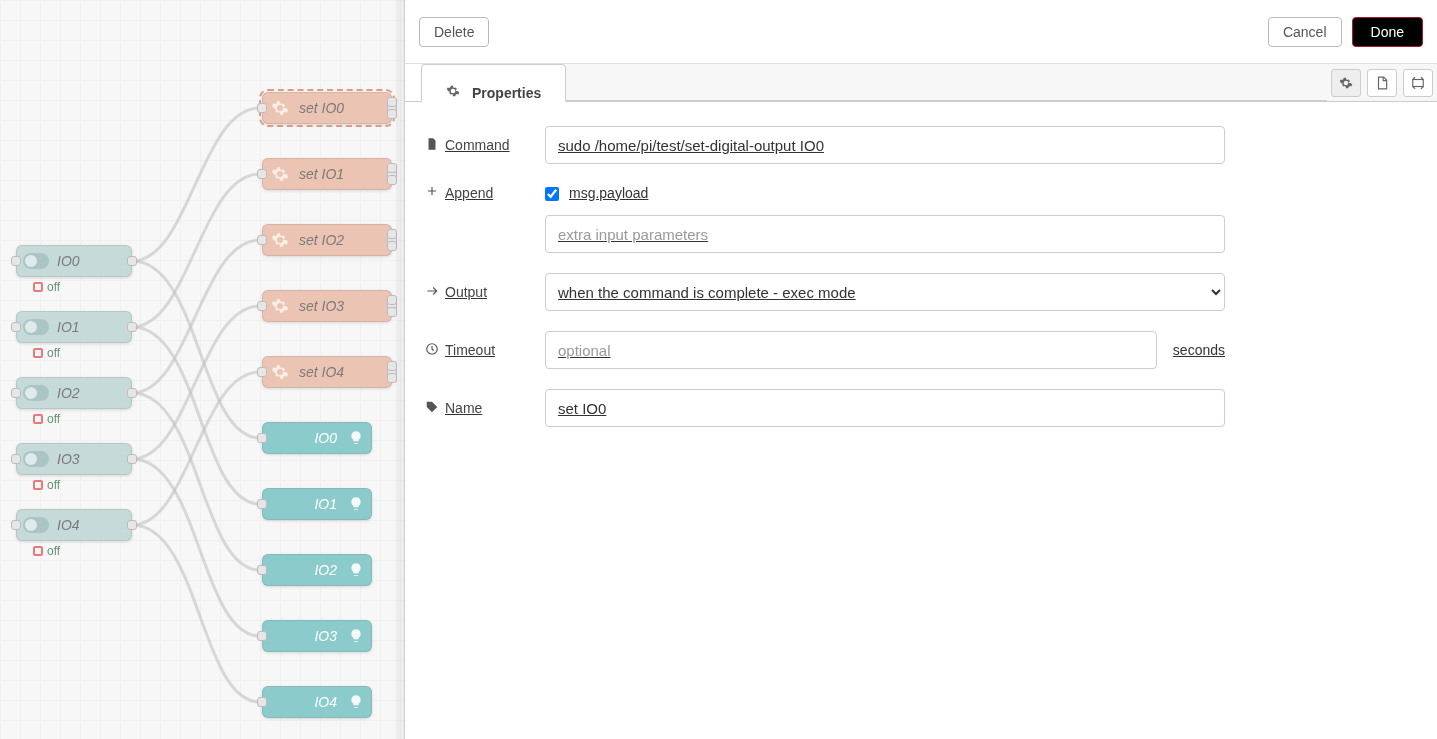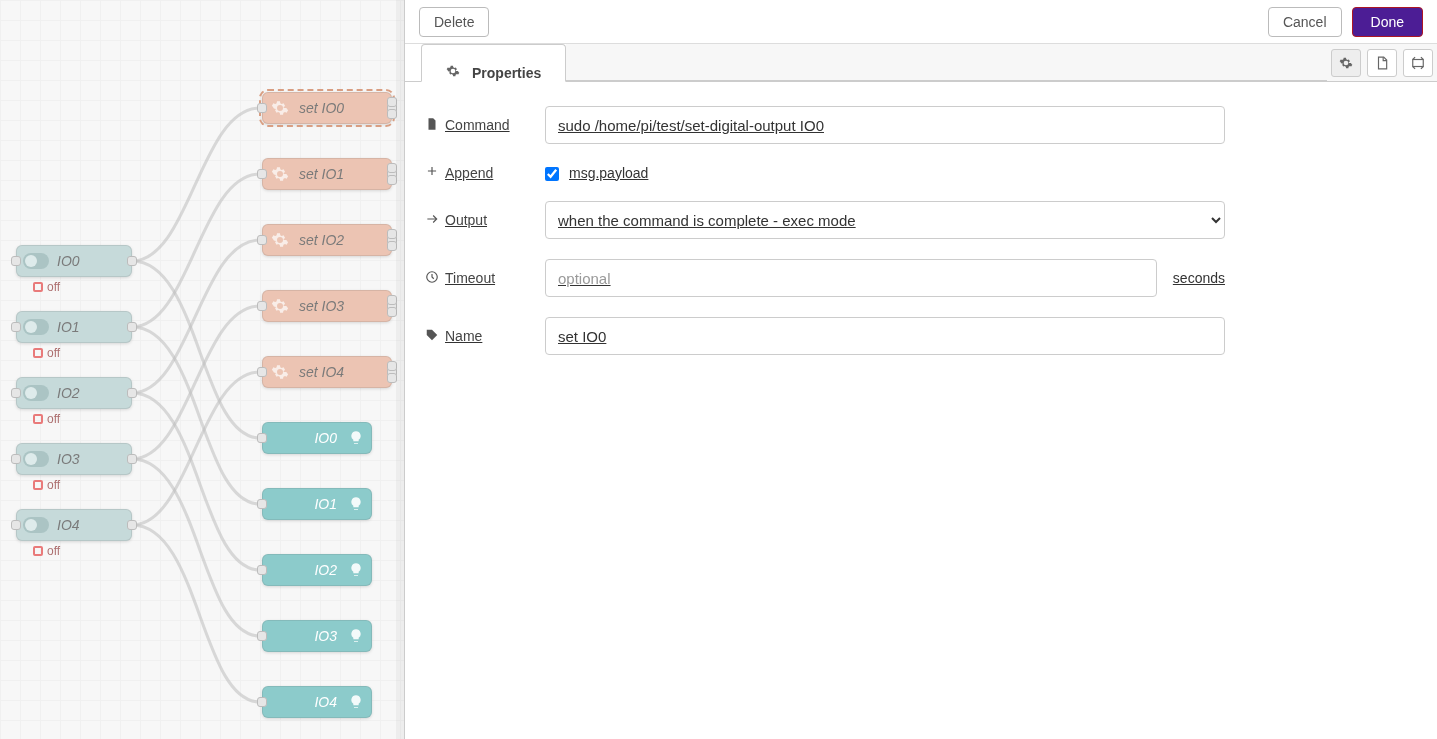--- a/index.html
+++ b/index.html
@@ -15,37 +15,37 @@
   background-size: 20px 20px; }
 .wires { position: absolute; inset: 0; pointer-events: none; }
 .wires path { fill: none; stroke: #999; stroke-width: 3; opacity: 0.55; }
 .node { position: absolute; height: 32px; border-radius: 6px; display: flex; align-items: center; padding: 0 10px 0 6px; box-shadow: 0 1px 3px rgba(0,0,0,0.2); border: 1px solid rgba(0,0,0,0.15); font-style: italic; color: #333; }
 .node .port { width: 10px; height: 10px; background: #d9d9d9; border: 1px solid #999; border-radius: 3px; position: absolute; top: 50%; transform: translateY(-50%); }
 .node .port.left { left: -6px; }
 .node .port.right { right: -6px; }
 .node-switch { background: #a8c7c7; width: 116px; }
 .node-switch .toggle { width: 26px; height: 16px; background: #7ea5a5; border-radius: 8px; position: relative; margin-right: 8px; }
 .node-switch .toggle::after { content:""; width:12px; height:12px; background:#cde0e0; border-radius:50%; position:absolute; left:2px; top:2px; }
-.status-dot { position: absolute; left: 16px; bottom: -18px; display: flex; align-items: center; gap: 4px; font-size: 12px; color: #7f1d1d; font-style: normal; }
+.status-dot { position: absolute; left: 16px; bottom: -18px; display: flex; align-items: center; gap: 4px; font-size: 12px; color: #14532d; font-style: normal; }
 .status-dot .dot { width: 10px; height: 10px; border: 2px solid #d33; border-radius: 2px; }
 .node-exec { background: #e2a58a; width: 130px; padding-left: 36px; }
 .node-exec.active { outline: 2px dashed #c56b3f; outline-offset: 1px; }
 .node-exec .node-icon { position: absolute; left: 6px; top: 50%; transform: translateY(-50%); width: 22px; height: 22px; display:flex; align-items:center; justify-content:center; color: #fff; opacity: 0.7; }
 .node-exec .port.right.p2 { top: 30%; } .node-exec .port.right.p3 { top: 70%; }
 .node-debug { background: #4fb0b0; width: 110px; color: #fff; justify-content: flex-end; padding-right: 34px; }
 .node-debug .bulb { position:absolute; right:4px; top:50%; transform:translateY(-50%); width:22px; height:22px; display:flex; align-items:center; justify-content:center; color:#fff; opacity:.9; }
 
 
 .panel { flex: 1; display: flex; flex-direction: column; background: #fff; border-left: 1px solid #ccc; box-shadow: -2px 0 6px rgba(0,0,0,0.1); }
-.panel-top { height: 44px; display: flex; align-items: center; padding: 0 14px; border-bottom: 1px solid #ddd; }
+.panel-top { height: 64px; display: flex; align-items: center; padding: 0 14px; border-bottom: 1px solid #ddd; }
 .btn { padding: 6px 14px; border: 1px solid #bbb; background: #fff; border-radius: 4px; cursor: pointer; font-size: 14px; color: #555; }
 .btn-delete { }
 .spacer { flex: 1; }
 .btn-cancel { margin-right: 10px; }
-.btn-done { background: #4c1d95; border-color: #ad1625; color: #fff; padding: 6px 18px; }
+.btn-done { background: #000000; border-color: #ad1625; color: #fff; padding: 6px 18px; }
 .tabs-row { display: flex; align-items: stretch; height: 38px; border-bottom: 1px solid #ccc; }
 .tab { display:flex; align-items:flex-end; gap:12px; padding: 0 24px; border: 1px solid #ccc; border-bottom: 1px solid #fff; background:#fff; margin-left: 16px; margin-bottom:-1px; border-radius: 4px 4px 0 0; font-weight: bold; color:#444; }
 .tabs-fill { flex:1; background:#f7f7f7; border-bottom:1px solid #ccc; }
 .tab-icons { display:flex; gap:6px; padding:4px; align-items:center; background:#f7f7f7; }
 .tab-icon-btn { width:30px; height:28px; border:1px solid #ccc; background:#fff; border-radius:3px; display:flex; align-items:center; justify-content:center; color:#666; cursor:pointer; }
 .tab-icon-btn.active { background:#eee; }
 .form { padding: 24px 20px; display:flex; flex-direction:column; gap: 20px; max-width: 840px; }
 .form-row { display:flex; align-items:center; gap: 16px; text-decoration: underline; }
 .form-label { width: 104px; display:flex; align-items:center; gap:6px; color:#444; }
 .form-label svg { width:14px; height:14px; flex-shrink:0; }
@@ -300,20 +300,24 @@
           <span><svg viewBox="0 0 24 24" fill="#555">
                 <path d="M11 5h2v14h-2zM5 11h14v2H5z"></path>
               </svg></span>
           <span>Append</span>
         </div>
         <div class="form-content">
           <input type="checkbox" class="checkbox" checked="" style="">
           <span>msg.payload</span>
         </div>
       </div>
+      <div class="form-row" style="margin-top:-6px">
+        <div class="form-label"></div>
+        <input class="text-input" placeholder="extra input parameters" style="">
+      </div>
 
       <div class="form-row">
         <div class="form-label">
           <span><svg viewBox="0 0 24 24" fill="none" stroke="#555" stroke-width="2">
                 <path d="M4 12h14M14 6l6 6-6 6"></path>
               </svg></span>
           <span>Output</span>
         </div>
         <select class="select">
           <option>when the command is complete - exec mode</option>

